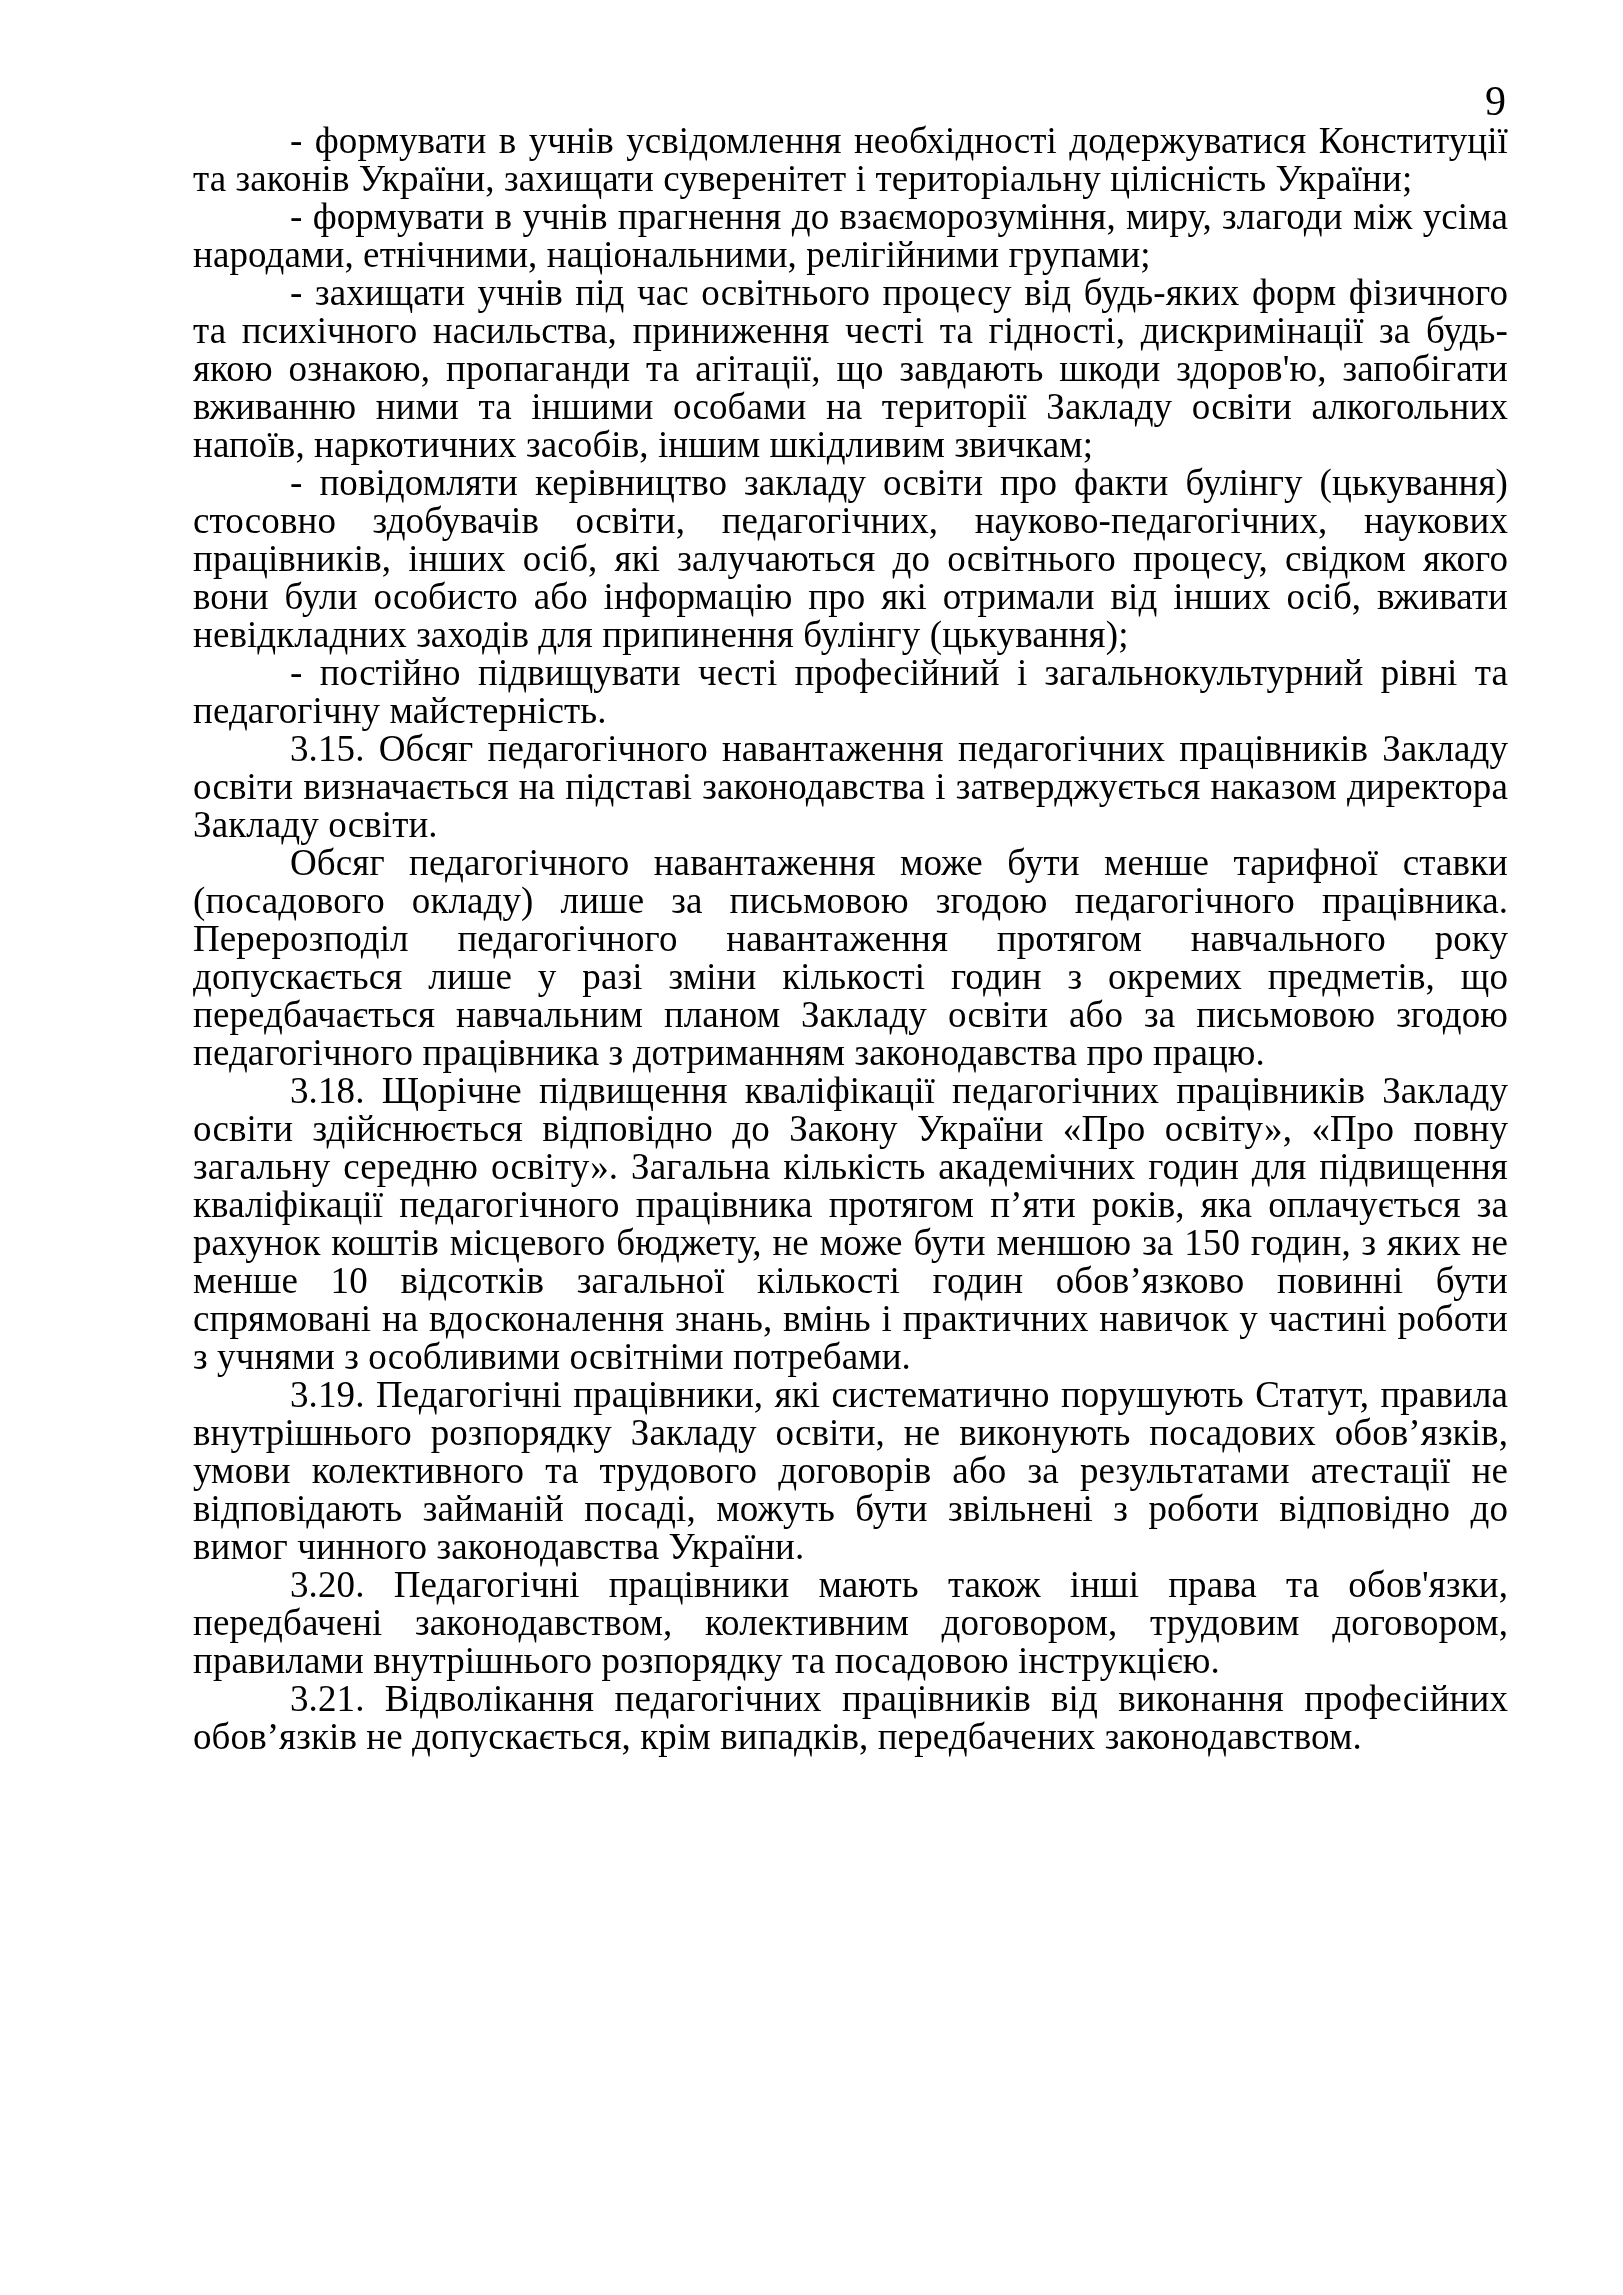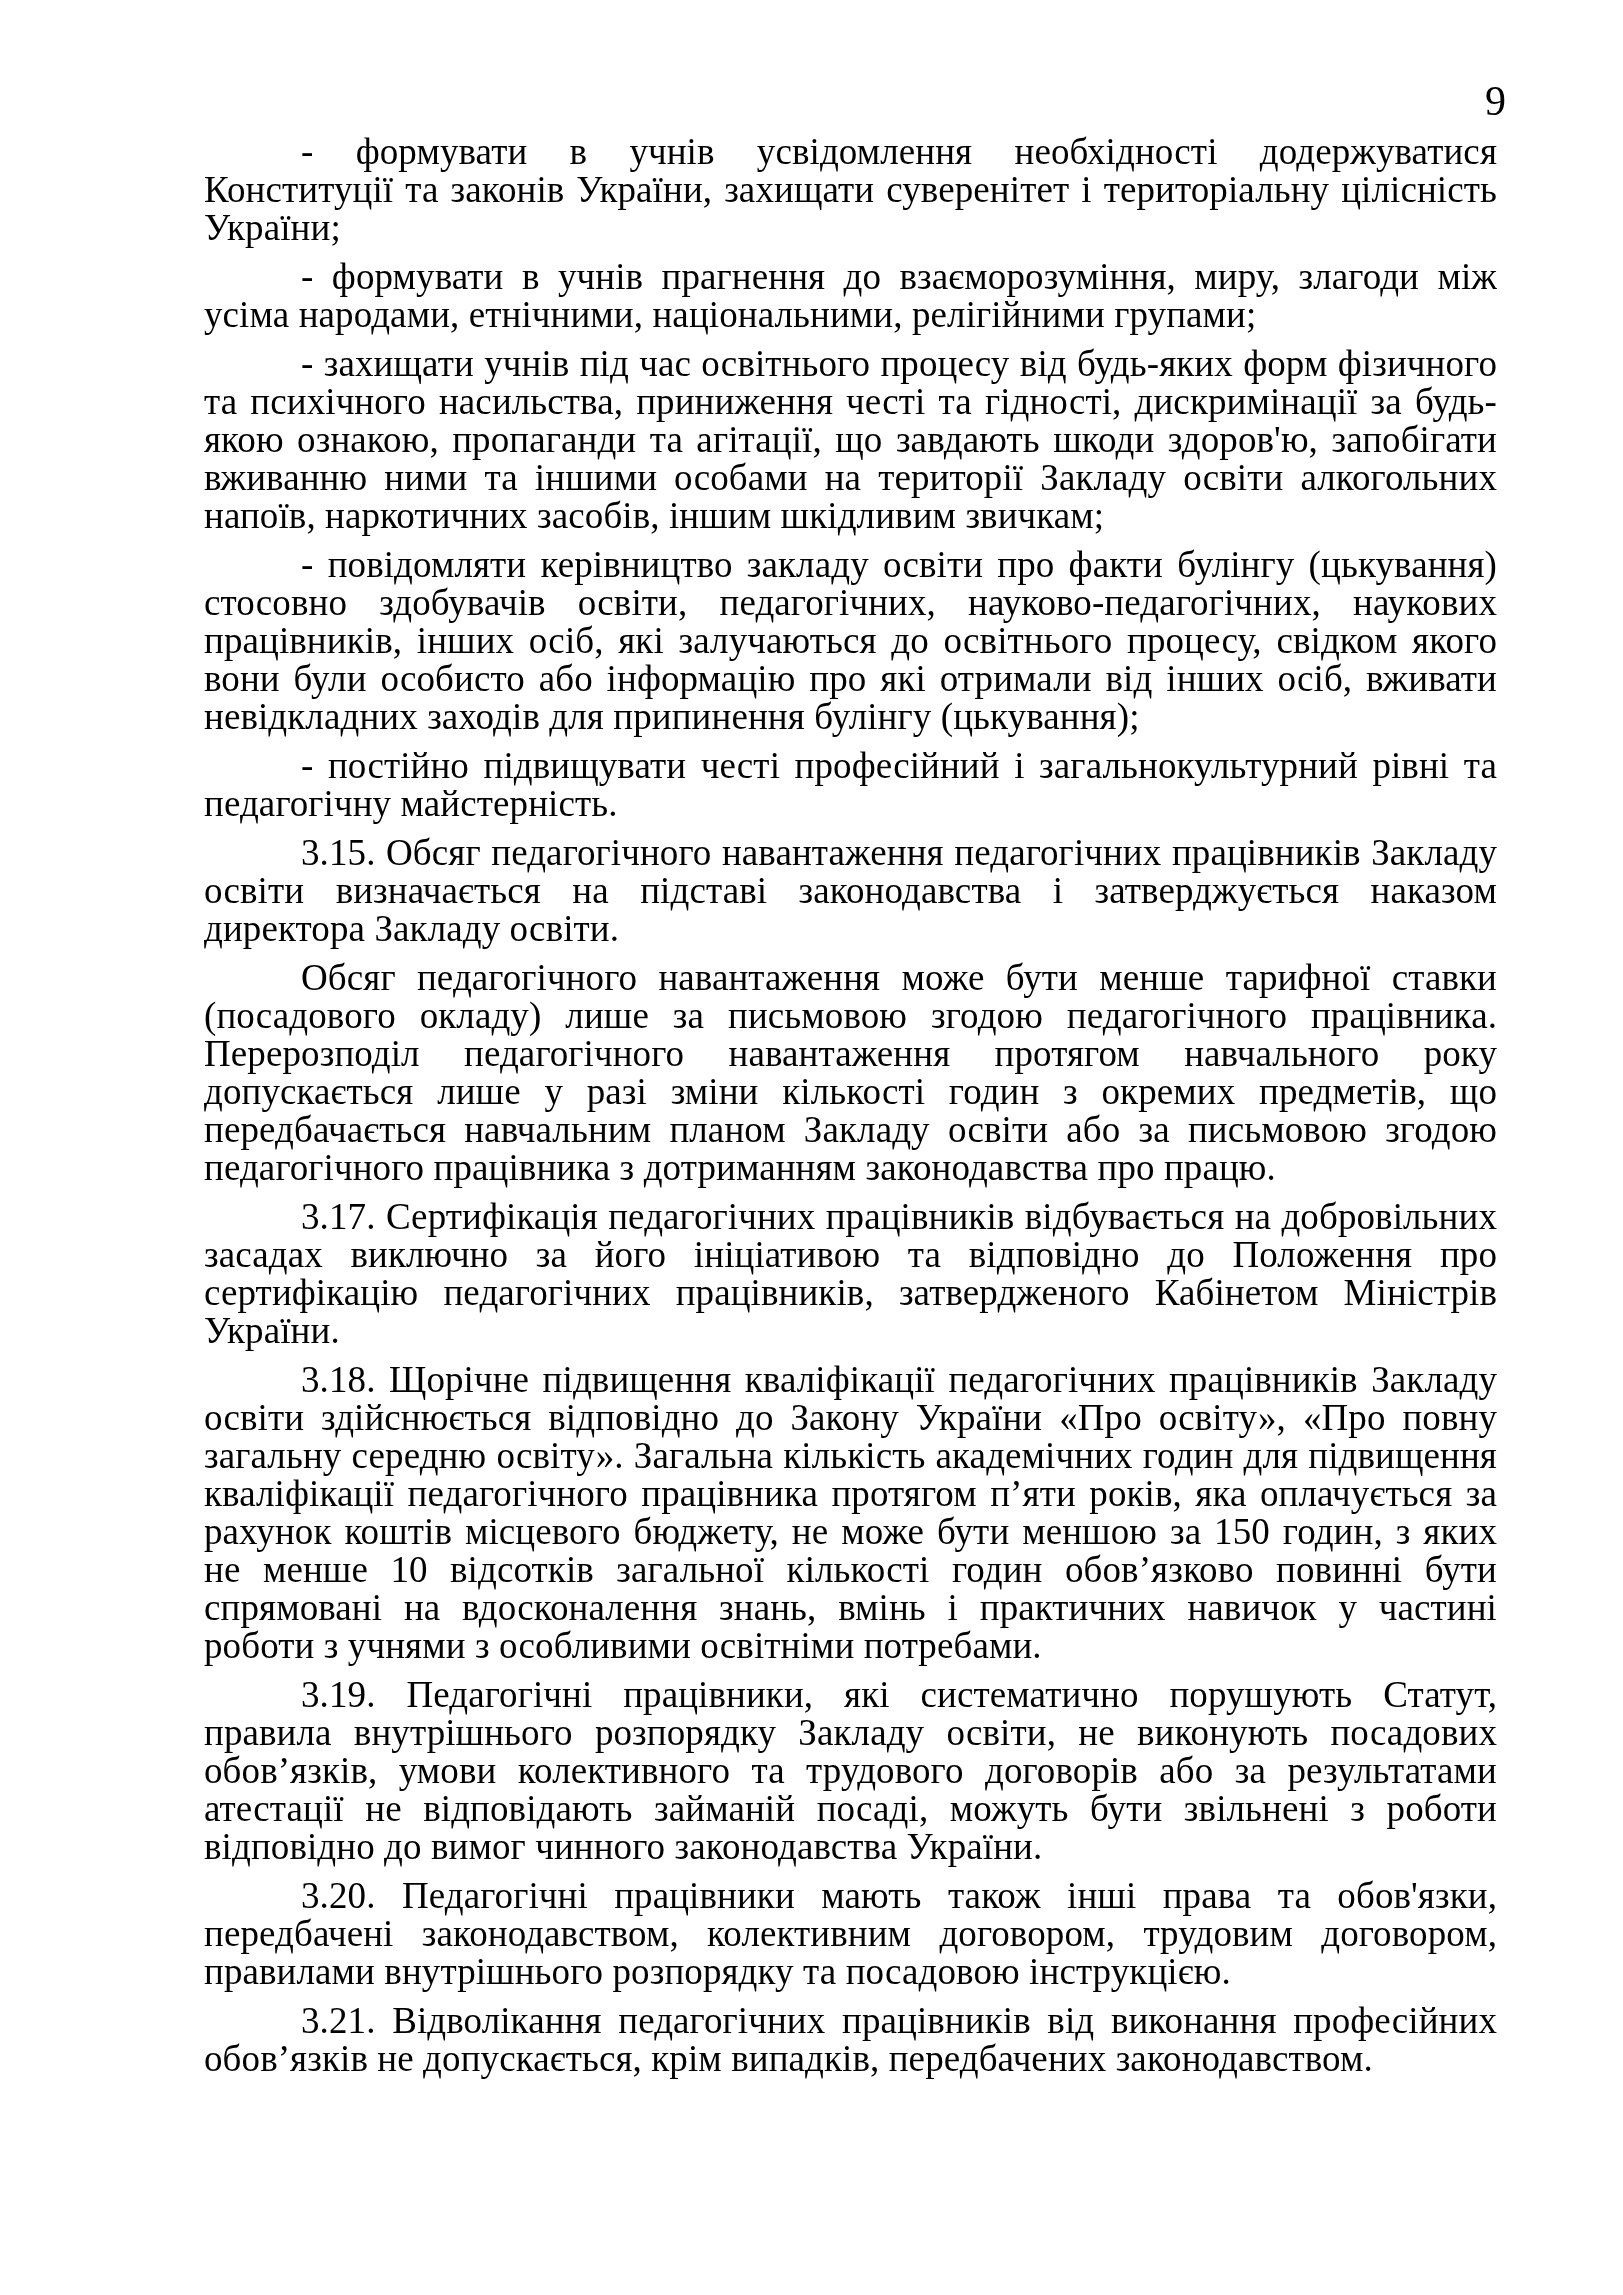--- a/index.html
+++ b/index.html
@@ -32,39 +32,38 @@
     position: absolute;
     top: 122px;
     left: 193px;
     width: 1315px;
     font-size: 37px;
     line-height: 38px;
     text-align: justify;
     letter-spacing: 0.1px;
   }
   .doc-body p {
-    margin: 11px;
+    margin: 0;
     padding: 0;
     text-indent: 97px;
   }
 </style>
 </head>
 <body>
 
 <div class="page">
   <div class="page-number">9</div>
 
   <div class="doc-body">
     <p>- формувати в учнів усвідомлення необхідності додержуватися Конституції та законів України, захищати суверенітет і територіальну цілісність України;</p>
     <p>- формувати в учнів прагнення до взаєморозуміння, миру, злагоди між усіма народами, етнічними, національними, релігійними групами;</p>
     <p>- захищати учнів під час освітнього процесу від будь-яких форм фізичного та психічного насильства, приниження честі та гідності, дискримінації за будь-якою ознакою, пропаганди та агітації, що завдають шкоди здоров'ю, запобігати вживанню ними та іншими особами на території Закладу освіти алкогольних напоїв, наркотичних засобів, іншим шкідливим звичкам;</p>
     <p>- повідомляти керівництво закладу освіти про факти булінгу (цькування) стосовно здобувачів освіти, педагогічних, науково-педагогічних, наукових працівників, інших осіб, які залучаються до освітнього процесу, свідком якого вони були особисто або інформацію про які отримали від інших осіб, вживати невідкладних заходів для припинення булінгу (цькування);</p>
     <p>- постійно підвищувати честі професійний і загальнокультурний рівні та педагогічну майстерність.</p>
     <p>3.15. Обсяг педагогічного навантаження педагогічних працівників Закладу освіти визначається на підставі законодавства і затверджується наказом директора Закладу освіти.</p>
     <p>Обсяг педагогічного навантаження може бути менше тарифної ставки (посадового окладу) лише за письмовою згодою педагогічного працівника. Перерозподіл педагогічного навантаження протягом навчального року допускається лише у разі зміни кількості годин з окремих предметів, що передбачається навчальним планом Закладу освіти або за письмовою згодою педагогічного працівника з дотриманням законодавства про працю.</p>
-    <p>3.17. Сертифікація педагогічних працівників відбувається на добровільних засадах виключно за його ініціативою та відповідно до Положення про сертифікацію педагогічних працівників, затвердженого Кабінетом Міністрів України.</p>
     <p>3.18. Щорічне підвищення кваліфікації педагогічних працівників Закладу освіти здійснюється відповідно до Закону України «Про освіту», «Про повну загальну середню освіту». Загальна кількість академічних годин для підвищення кваліфікації педагогічного працівника протягом п’яти років, яка оплачується за рахунок коштів місцевого бюджету, не може бути меншою за 150 годин, з яких не менше 10 відсотків загальної кількості годин обов’язково повинні бути спрямовані на вдосконалення знань, вмінь і практичних навичок у частині роботи з учнями з особливими освітніми потребами.</p>
     <p>3.19. Педагогічні працівники, які систематично порушують Статут, правила внутрішнього розпорядку Закладу освіти, не виконують посадових обов’язків, умови колективного та трудового договорів або за результатами атестації не відповідають займаній посаді, можуть бути звільнені з роботи відповідно до вимог чинного законодавства України.</p>
     <p>3.20. Педагогічні працівники мають також інші права та обов'язки, передбачені законодавством, колективним договором, трудовим договором, правилами внутрішнього розпорядку та посадовою інструкцією.</p>
     <p>3.21. Відволікання педагогічних працівників від виконання професійних обов’язків не допускається, крім випадків, передбачених законодавством.</p>
   </div>
 </div>
 
 
 </body></html>

